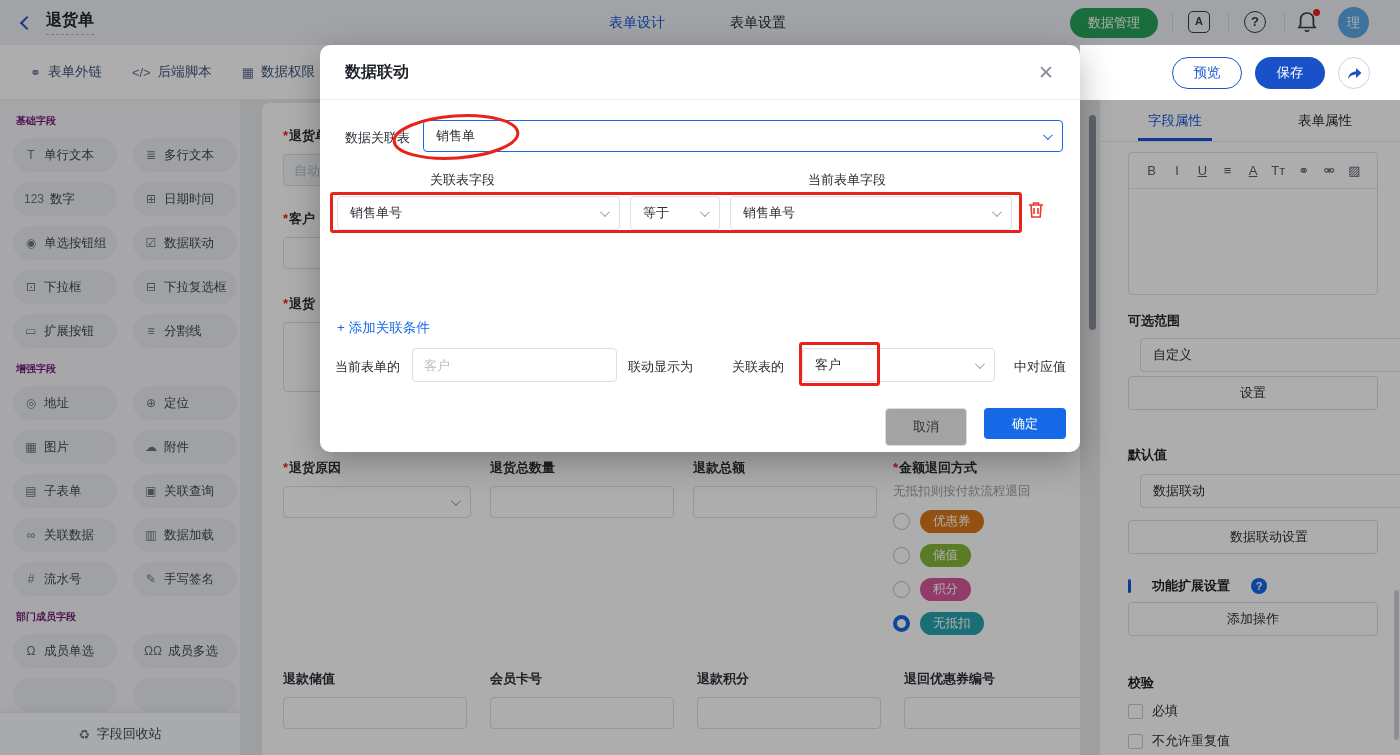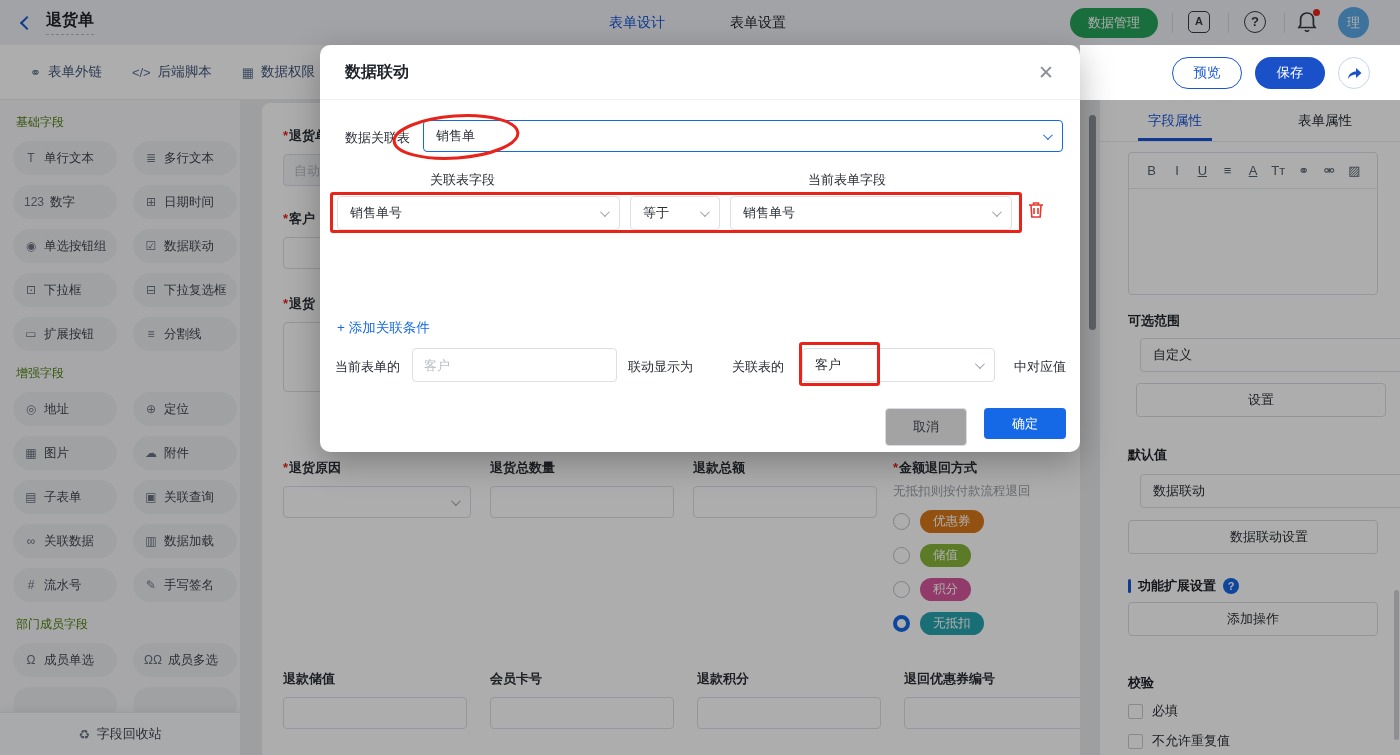--- a/index.html
+++ b/index.html
@@ -25,21 +25,21 @@
   .toolbar2 { position:absolute; left:0; top:45px; width:1400px; height:55px; background:#fff; border-bottom:1px solid #e8eaed; display:flex; align-items:center; }
   .tb-link { display:flex; align-items:center; gap:7px; color:#3e5578; font-size:13.5px; margin-left:30px; cursor:pointer; }
   .tb-link .glyph { color:#5b6f94; font-size:13px; }
   .elevated-actions { position:absolute; left:1080px; top:45px; width:320px; height:55px; background:#fff; z-index:45; display:flex; align-items:center; justify-content:flex-end; gap:13px; padding-right:30px; }
   .btn-preview { height:32px; width:70px; border:1.5px solid #1956d6; color:#1956d6; background:#fff; border-radius:16px; font-size:13.5px; cursor:pointer; }
   .btn-save { height:32px; width:70px; border:none; color:#fff; background:#1a50c8; border-radius:16px; font-size:13.5px; cursor:pointer; }
   .btn-share { height:32px; width:32px; border:1.5px solid #c9d4ee; background:#fff; border-radius:50%; cursor:pointer; display:flex; align-items:center; justify-content:center; }
 
   
   .sidebar { position:absolute; left:0; top:100px; width:240px; height:655px; background:#f6f7f9; overflow:hidden; }
-  .side-title { font-size:12px; font-weight:normal; color:#4d7c0f; margin:14px 0 10px 16px; }
+  .side-title { font-size:10px; font-weight:bold; color:#701a75; margin:14px 0 10px 16px; }
   .chip-grid { display:grid; grid-template-columns:104px 104px; column-gap:16px; row-gap:10px; padding:0 0 0 13px; }
   .chip { height:34px; background:#eceef1; border-radius:17px; display:flex; align-items:center; gap:6px; padding-left:11px; color:#41464f; font-size:12.5px; cursor:grab; }
   .chip .chip-ic { color:#6a7280; font-size:12px; min-width:14px; text-align:center; }
   .recycle-bar { position:absolute; left:0; bottom:0; width:240px; height:43px; background:#fafbfc; border-top:1px solid #e7e9ec; box-shadow:0 -3px 8px rgba(0,0,0,.05); display:flex; align-items:center; justify-content:center; gap:7px; color:#41464f; cursor:pointer; }
 
   
   .canvas-card { position:absolute; left:262px; top:103px; width:818px; height:652px; background:#fff; border-radius:8px 8px 0 0; overflow:hidden; }
   .flabel { font-size:13px; font-weight:bold; color:#2b2f36; }
   .req { color:#e8231a; margin-right:1px; font-weight:bold; }
   .finput, .fselect, .ftext { border:1px solid #dcdfe6; border-radius:4px; background:#fff; }
@@ -59,21 +59,21 @@
   .rtab { flex:1; text-align:center; line-height:42px; font-size:13.5px; cursor:pointer; position:relative; color:#1f2329; }
   .rtab.active { color:#1956d6; }
   .rtab.active::after { content:""; position:absolute; left:50%; transform:translateX(-50%); bottom:0; width:74px; height:3px; background:#1956d6; }
   .editor-box { position:absolute; left:28px; top:52px; width:250px; height:143px; border:1px solid #dcdfe6; border-radius:4px; }
   .editor-tools { height:36px; border-bottom:1px solid #e7e9ec; display:flex; align-items:center; padding:0 10px; gap:0; }
   .etool { width:26px; text-align:center; color:#55606e; font-size:13px; cursor:pointer; }
   .etool:nth-of-type(3), .etool:nth-of-type(5) { text-decoration:underline; }
   .rlabel { position:absolute; left:28px; font-size:13px; font-weight:bold; color:#1f2329; }
   .rselect { position:absolute; left:40px; width:280px; height:34px; }
   .rbtn { position:absolute; left:28px; width:250px; height:34px; background:#fff; border:1px solid #d9dce1; border-radius:4px; font-size:13px; color:#2b2f36; cursor:pointer; }
-  .ext-head { position:absolute; left:28px; display:flex; align-items:center; gap:7px; font-size:13px; font-weight:bold; color:#1f2329; }
+  .ext-head { position:absolute; left:28px; display:flex; align-items:center; gap:21px; font-size:13px; font-weight:bold; color:#1f2329; }
   .ext-bar { width:3px; height:14px; background:#1956d6; border-radius:2px; }
   .qmark { width:16px; height:16px; background:#1568e6; color:#fff; border-radius:50%; font-size:11px; font-weight:bold; text-align:center; line-height:16px; cursor:pointer; }
   .chk-row { position:absolute; left:28px; display:flex; align-items:center; gap:9px; cursor:pointer; }
   .chk-box { width:15px; height:15px; border:1.5px solid #c6cad2; border-radius:2px; background:#fff; }
 
   
   .scroll-dark { position:absolute; left:1089px; top:115px; width:7px; height:215px; background:#8e939b; border-radius:4px; }
   .scroll-light { position:absolute; left:1394px; top:590px; width:5px; height:150px; background:#d0d3d8; border-radius:3px; }
 
   
@@ -385,21 +385,21 @@
 
         <span class="etool">▨</span>
       </div>
     <div style="height:105px;"></div>
   </div>
   <div class="rlabel" style="top:212px;">可选范围</div>
   <div class="rselect fselect" style="top:238px;">
     <span>自定义</span>
     <span class="chev"></span>
   </div>
-  <button class="rbtn" style="top:283px;margin-left:8px;">设置</button>
+  <button class="rbtn" style="top:276px;">设置</button>
   <div class="rlabel" style="top:346px;">默认值</div>
   <div class="rselect fselect" style="top:374px;">
     <span>数据联动</span>
     <span class="chev"></span>
   </div>
   <button class="rbtn" style="top:420px;padding-left:32px;">数据联动设置</button>
   <div class="ext-head" style="top:477px;">
     <span class="ext-bar"></span>
     <span>功能扩展设置</span>
     <span class="qmark">?</span>

